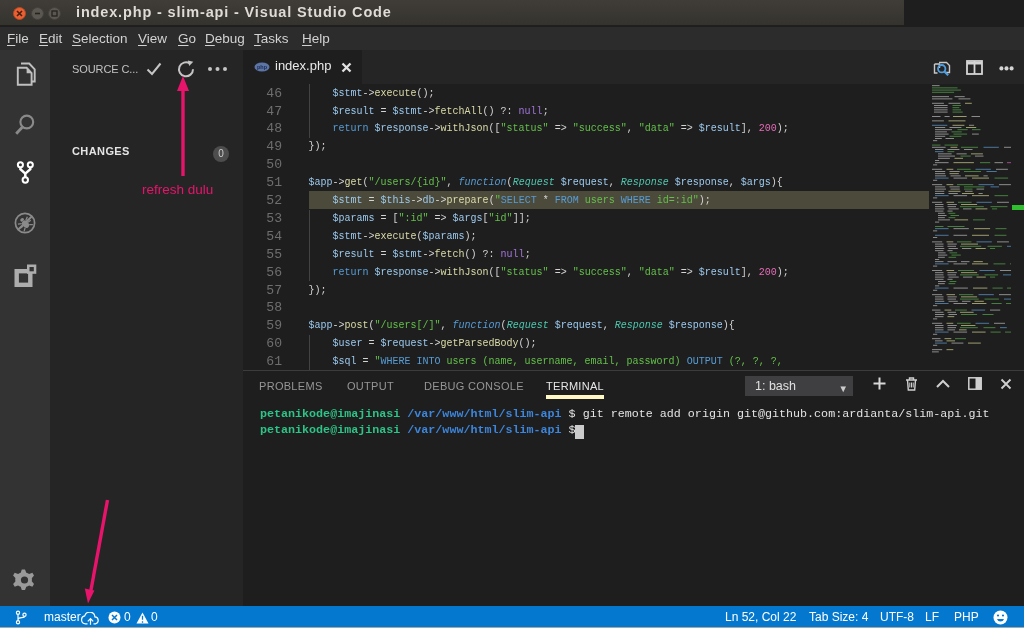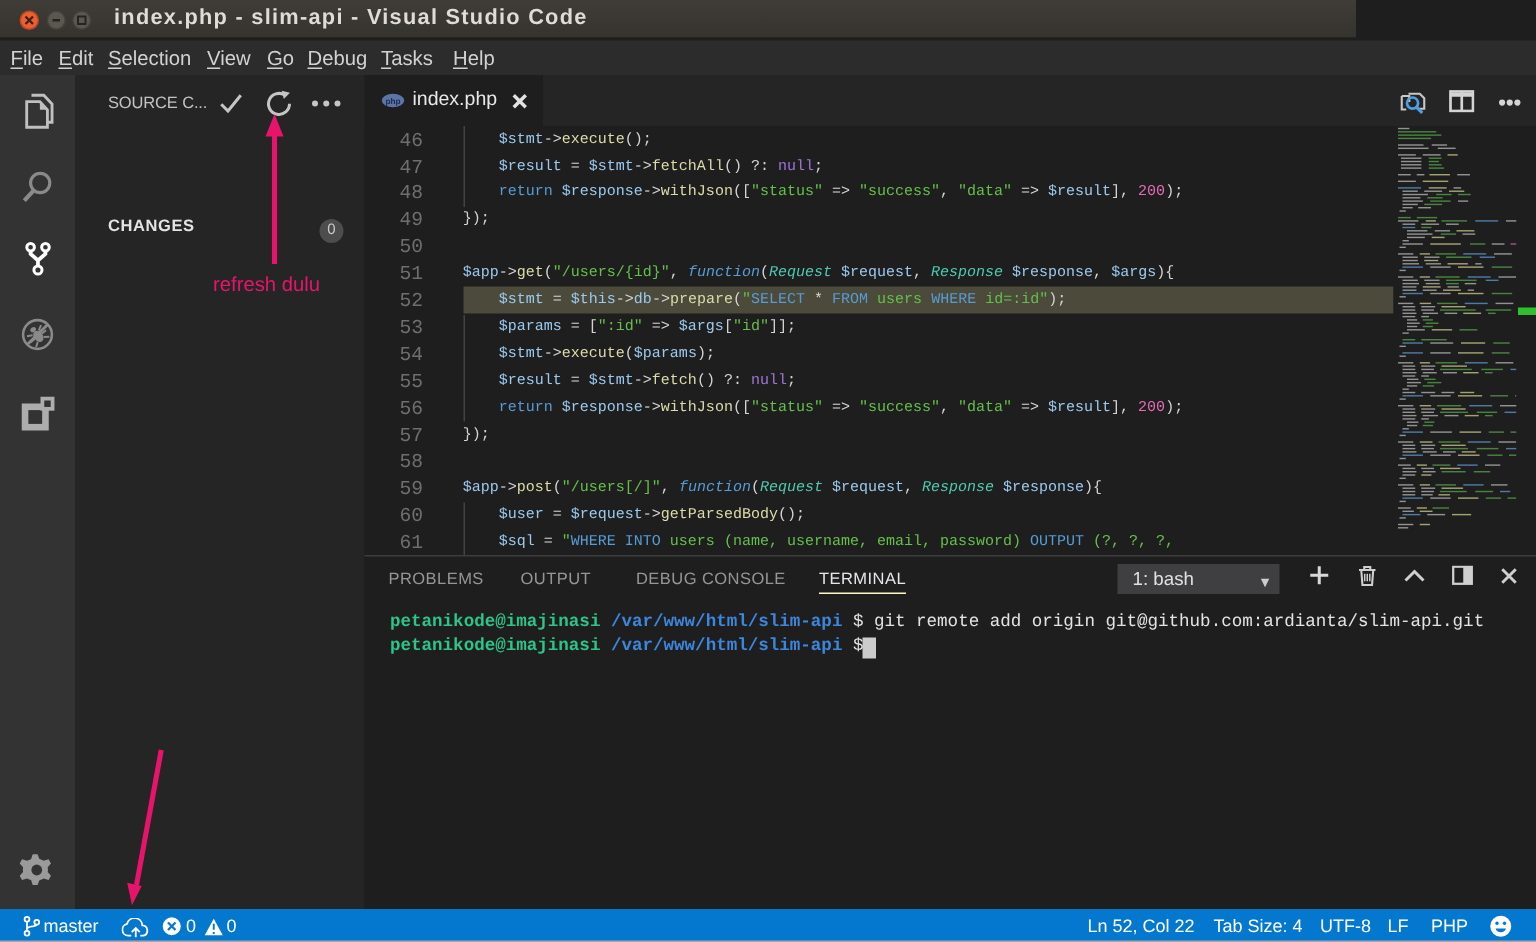--- a/index.html
+++ b/index.html
@@ -41,21 +41,21 @@
   .s{color:#64c04b;} 
   .sk{color:#569cd6;} 
   .n{color:#e56cb8;} 
   .nu{color:#a074d8;text-align:center;} 
   #minimap{left:929px;top:84px;width:82px;height:286px;background:#1e1e1e;}
   #ruler{left:1011px;top:84px;width:13px;height:286px;background:#1e1e1e;}
   #rmark{position:absolute;left:0.5px;top:121px;width:12.5px;height:4.5px;background:#2fbf2f;}
   
   #panel{left:243px;top:370px;width:781px;height:236px;background:#1e1e1e;border-top:1px solid #3c3c3c;}
   .ptab{position:absolute;top:9px;font-size:11px;color:#969696;letter-spacing:0.3px;}
-  #pt4{color:#e7e7e7;border-bottom:1px solid #fef9c3;padding-bottom:3px;}
+  #pt4{color:#e7e7e7;border-bottom:4px solid #fef9c3;padding-bottom:3px;}
   #bashsel{position:absolute;left:502px;top:5px;width:108px;height:20px;background:#3f3f41;color:#e0e0e0;font-size:12.5px;line-height:20px;padding-left:10px;}
   #bashsel:after{content:"▼";position:absolute;right:5px;top:2.5px;font-size:9.5px;color:#cccccc;}
   .picon{position:absolute;top:3px;color:#cfcfcf;}
   #term{position:absolute;left:17px;top:35px;font-family:"Liberation Mono",monospace;font-size:11.7px;line-height:16px;white-space:pre;color:#e3e3e3;}
   .tg{color:#2cc487;font-weight:bold;}
   .tb{color:#3c86dd;font-weight:bold;}
   #cursor{position:absolute;left:331.5px;top:53.5px;width:9.5px;height:14.5px;background:#cccccc;}
   
   #statusbar{left:0;top:606px;width:1024px;height:22px;background:#0478cf;color:#ffffff;font-size:12px;}
   .sb{position:absolute;top:3.5px;}
@@ -605,21 +605,21 @@
 <div class="abs" id="statusbar">
   <svg class="sb" style="left:15px;top:4px" width="12" height="15" viewBox="0 0 12 15">
     <g fill="none" stroke="#ffffff" stroke-width="1.2">
       <circle cx="3" cy="2.8" r="1.6"></circle>
         <circle cx="9.5" cy="4.8" r="1.6"></circle>
         <circle cx="3" cy="122" r="1.6"></circle>
       <circle cx="3" cy="12.2" r="1.6"></circle>
       <path d="M3 4.4 v6.2 M3 9.5 c0 -2.8 6.5 -1.2 6.5 -3.1"></path>
     </g>
   </svg>
-  <div class="sb" style="left:29px">master</div>
+  <div class="sb" style="left:44px">master</div>
   <svg class="sb" style="left:81px;top:5.5px" width="19" height="13" viewBox="0 0 19 13">
     <path d="M6.5 11.8 h-2 a4 4 0 0 1 -0.8 -7.9 a5.2 5.2 0 0 1 10.2 1 a3.5 3.5 0 0 1 0.6 6.9 h-2" fill="none" stroke="#ffffff" stroke-width="1.2"></path>
     <path d="M9.5 12.8 v-5.5 M6.8 9.4 l2.7 -2.7 L12.2 9.4" fill="none" stroke="#ffffff" stroke-width="1.2"></path>
   </svg>
   <svg class="sb" style="left:108px;top:5px" width="13" height="13" viewBox="0 0 13 13">
     <circle cx="6.5" cy="6.5" r="6" fill="#ffffff"></circle>
     <path d="M4 4 L9 9 M9 4 L4 9" stroke="#0478cf" stroke-width="1.5"></path>
   </svg>
   <div class="sb" style="left:124px">0</div>
   <svg class="sb" style="left:136px;top:5.5px" width="13" height="12" viewBox="0 0 13 12">

